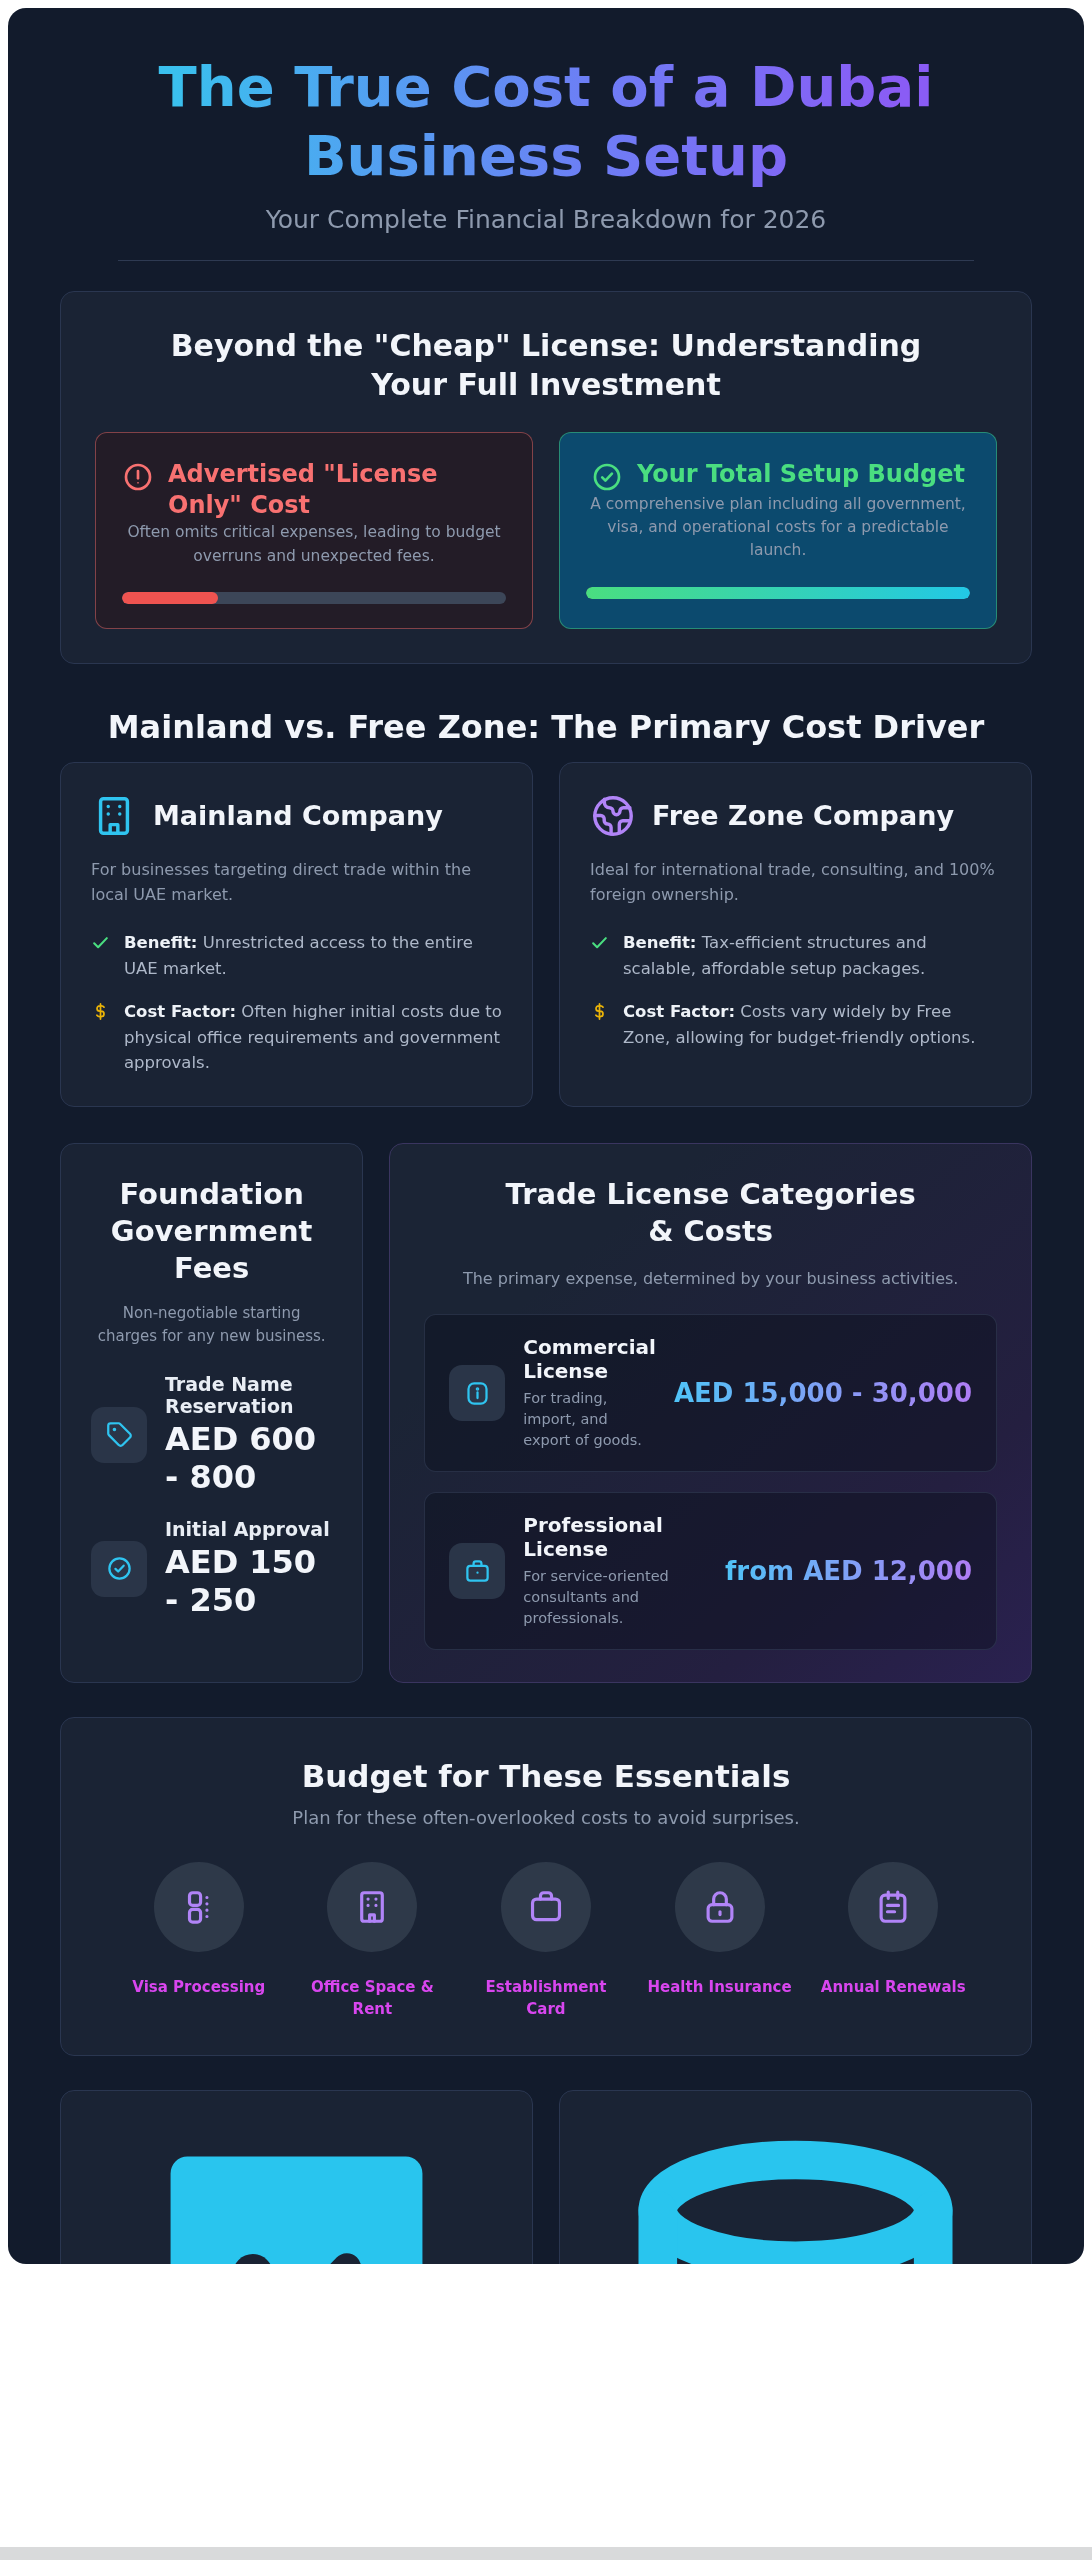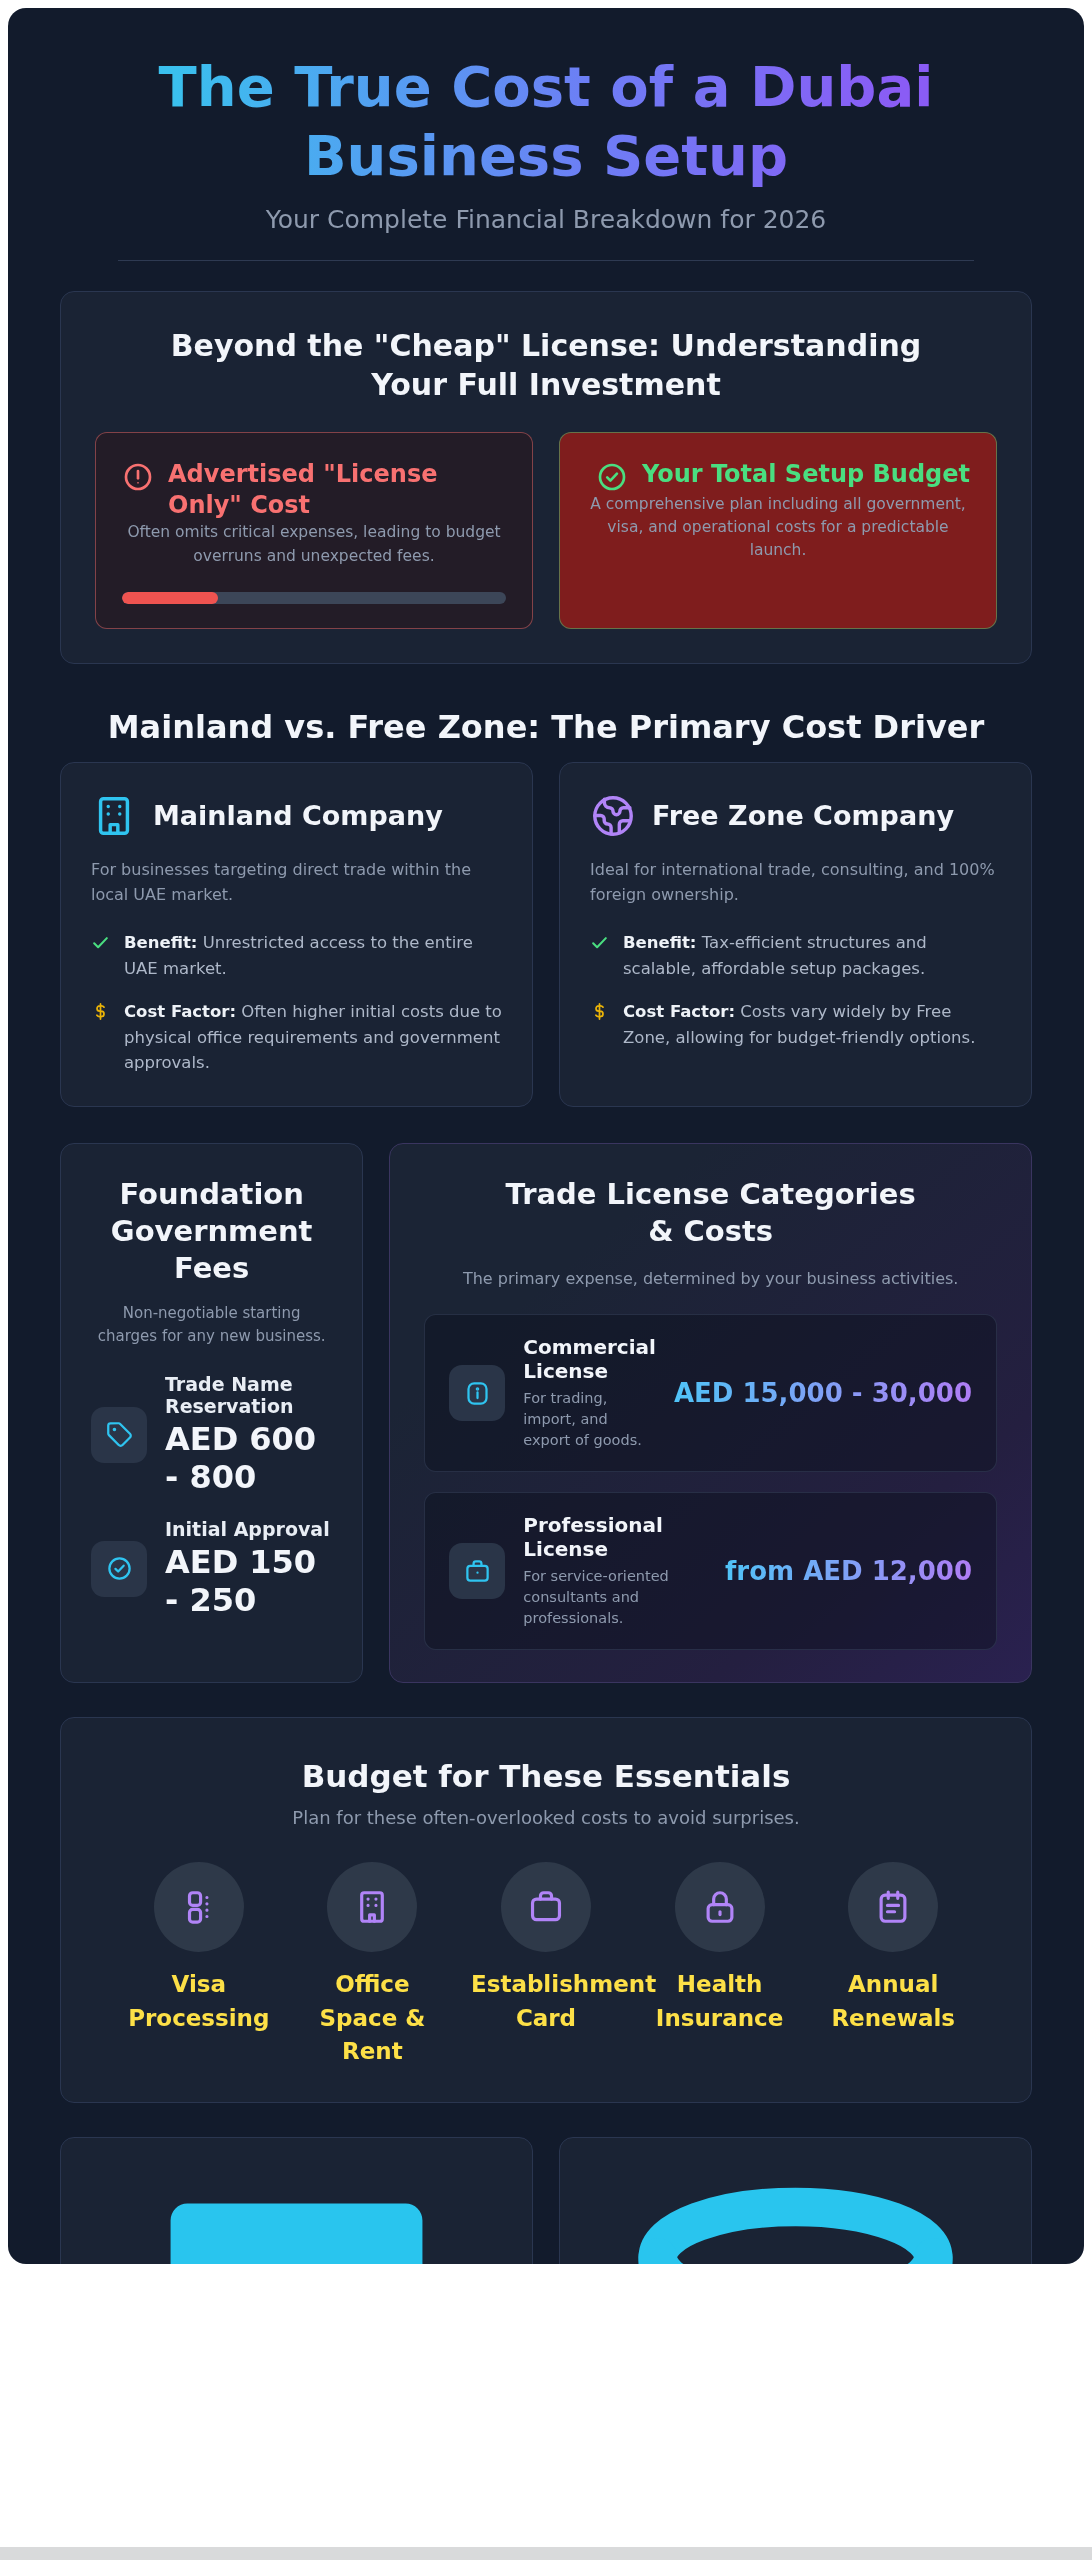--- a/index.html
+++ b/index.html
@@ -54,21 +54,21 @@
   }
   .grid-2{display:grid;grid-template-columns:1fr 1fr;gap:26px;}
   .section-h2{font-size:32px;font-weight:bold;color:var(--text-primary);text-align:center;}
 
   
   .intro-card{margin-top:30px;padding:34px 34px;}
   .intro-title{font-size:30px;font-weight:bold;color:var(--text-primary);text-align:center;max-width:760px;margin:0 auto;line-height:1.3;}
   .intro-grid{margin-top:28px;}
   .mini-card{border-radius:12px;padding:26px 26px 24px;display:flex;flex-direction:column;}
   .mini-card.red{background:#231c27;border:1px solid rgba(248,113,113,.45);}
-  .mini-card.green{background:#7f1d1d;border:1px solid rgba(74,222,128,.45);align-items:flex-end;}
+  .mini-card.green{background:#0c4a6e;border:1px solid rgba(74,222,128,.45);}
   .mini-head{display:flex;align-items:flex-start;justify-content:center;gap:14px;}
   .mini-head .ic{flex:0 0 auto;width:32px;height:32px;margin-top:2px;}
   .mini-title{font-size:24px;font-weight:bold;line-height:1.3;text-align:left;}
   .mini-card.red .mini-title{color:var(--accent-red);}
   .mini-card.green .mini-title{color:var(--accent-green);}
   .mini-desc{font-size:15.5px;color:var(--text-muted);line-height:1.5;text-align:center;margin-top:0;}
   .bar-track{margin-top:auto;height:12px;border-radius:6px;background:var(--progress-track);overflow:hidden;margin-top:24px;}
   .bar-fill{height:100%;border-radius:6px;}
   .bar-fill.red{background:#ef5350;}
   .bar-fill.gradient{background:linear-gradient(90deg,#4ade80,#22c8e6);}
@@ -123,21 +123,21 @@
   }
 
   
   .essentials-card{margin-top:34px;padding:40px 60px 34px;}
   .ess-title{font-size:31px;font-weight:bold;color:var(--text-primary);text-align:center;}
   .ess-desc{font-size:18px;color:var(--text-muted);text-align:center;margin-top:13px;}
   .ess-grid{display:grid;grid-template-columns:repeat(5,1fr);gap:18px;margin-top:34px;}
   .ess-item{display:flex;flex-direction:column;align-items:center;}
   .ess-circle{width:90px;height:90px;border-radius:50%;background:#2e3949;display:flex;align-items:center;justify-content:center;}
   .ess-circle .ic{width:38px;height:38px;color:var(--accent-violet);}
-  .ess-label{font-size:23px;font-weight:bold;color:#fde047;text-align:center;margin-top:16px;line-height:1.45;max-width:150px;}
+  .ess-label{font-size:15px;font-weight:bold;color:#d946ef;text-align:center;margin-top:25px;line-height:1.45;max-width:150px;}
 
   
   .insights-grid{margin-top:34px;}
   .insight-card{padding:32px 34px;text-align:center;}
   .insight-icon{width:56px;height:56px;color:#29c5ee;margin:0 auto;}
 
   svg{display:block;}
 </style>
 </head>
 <body>

